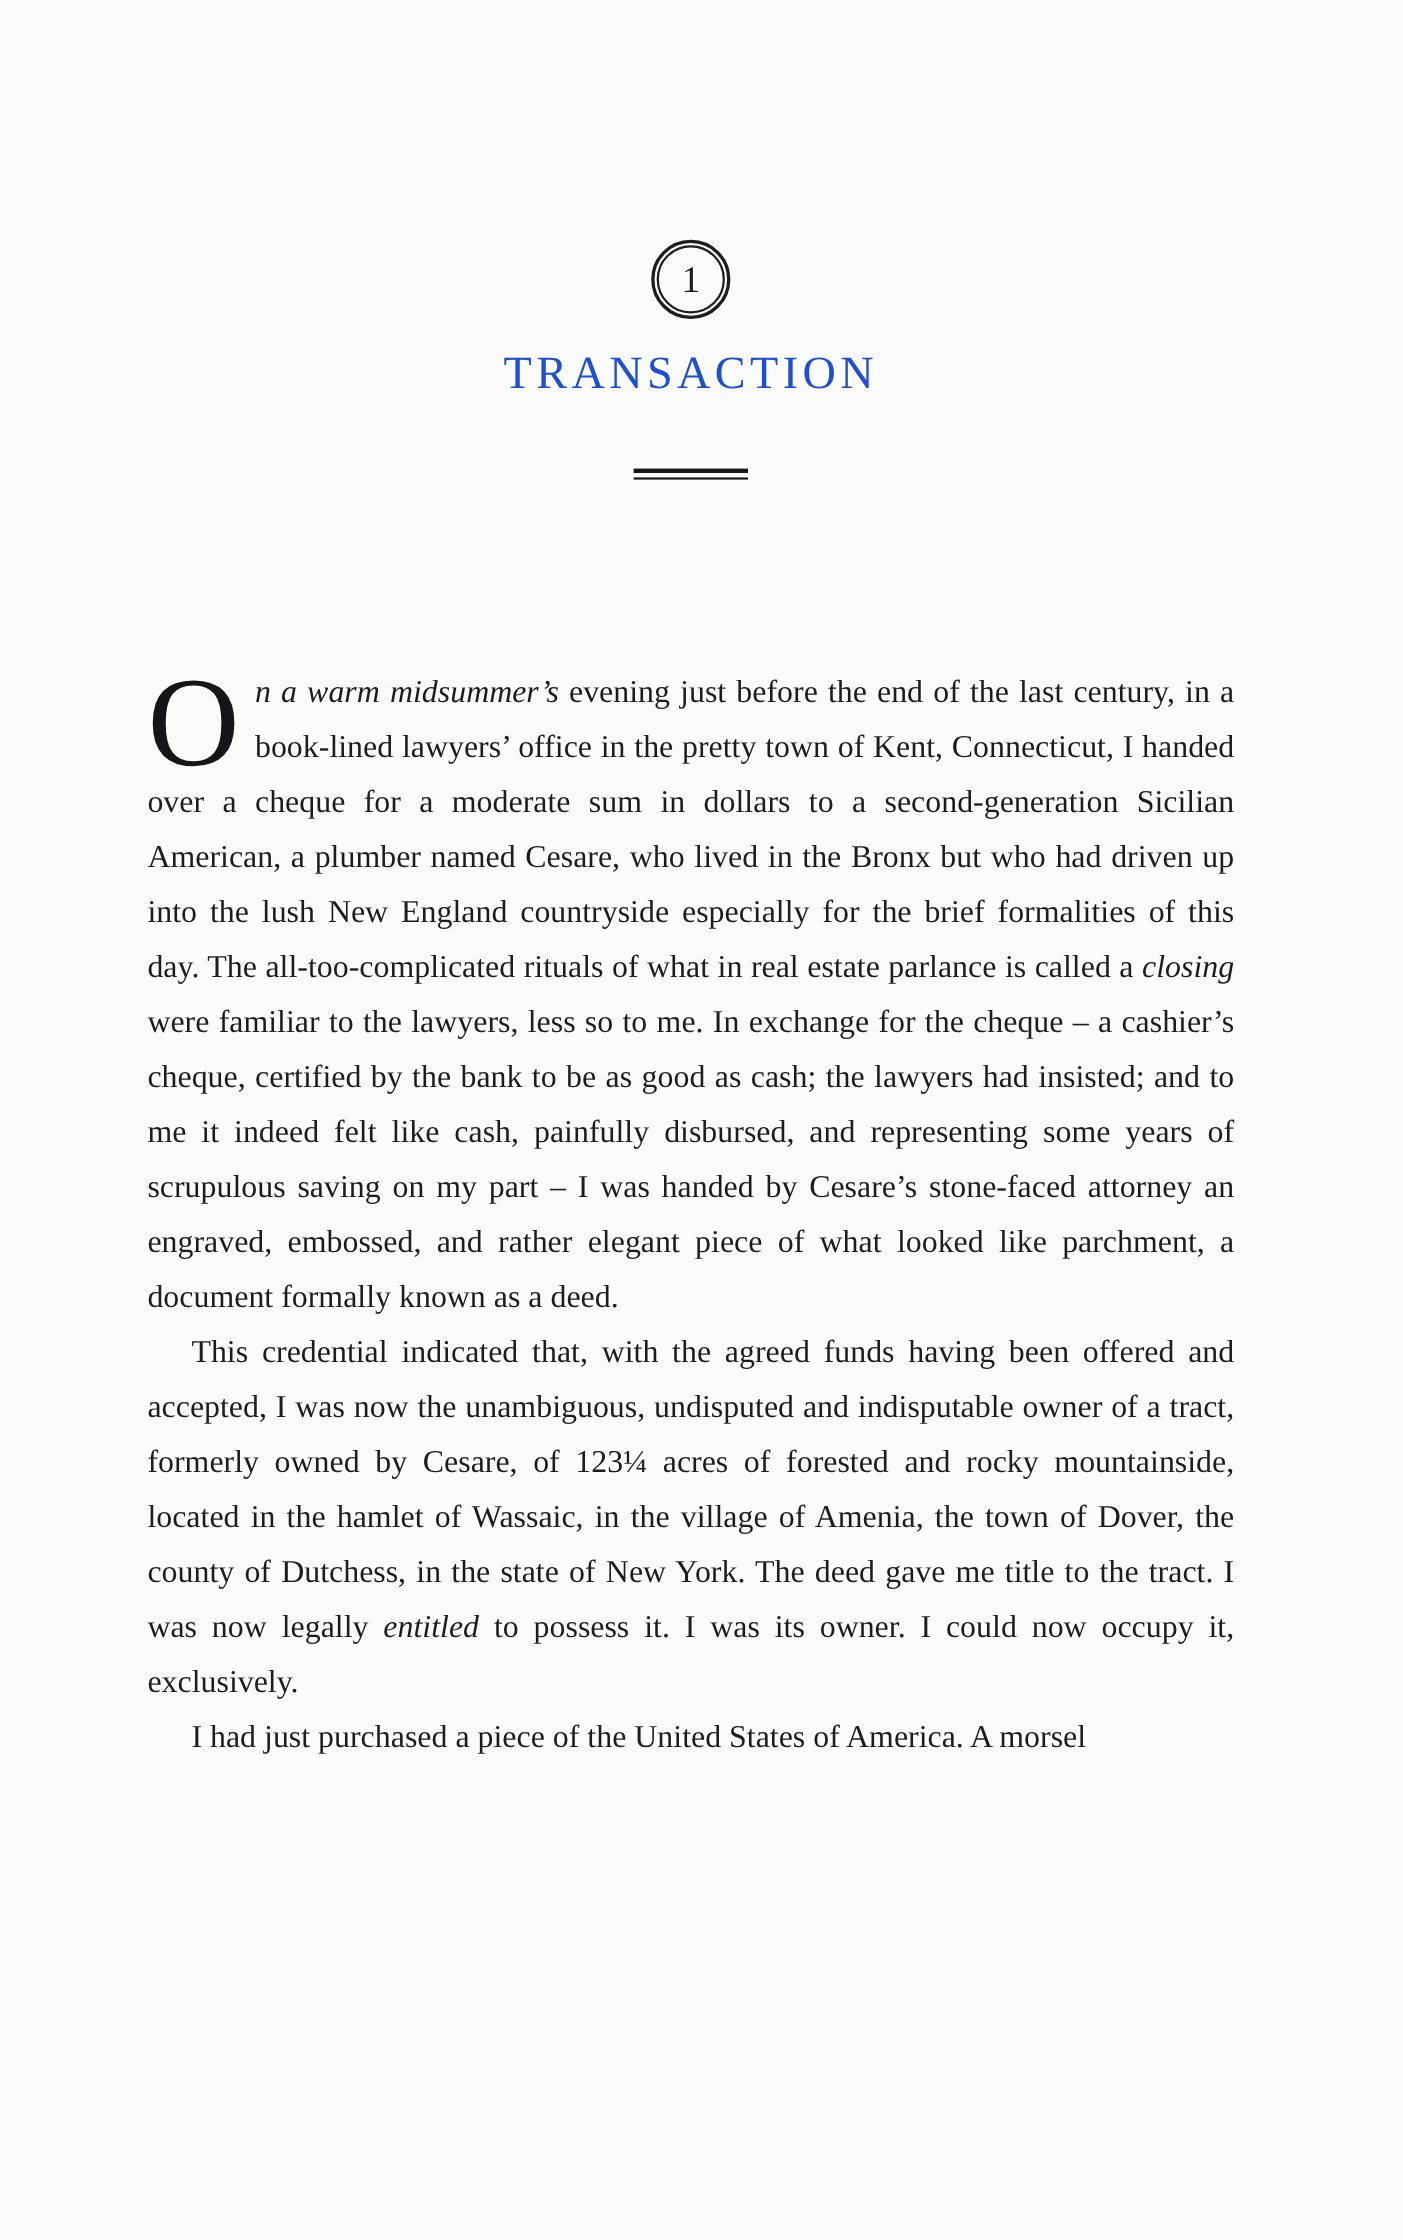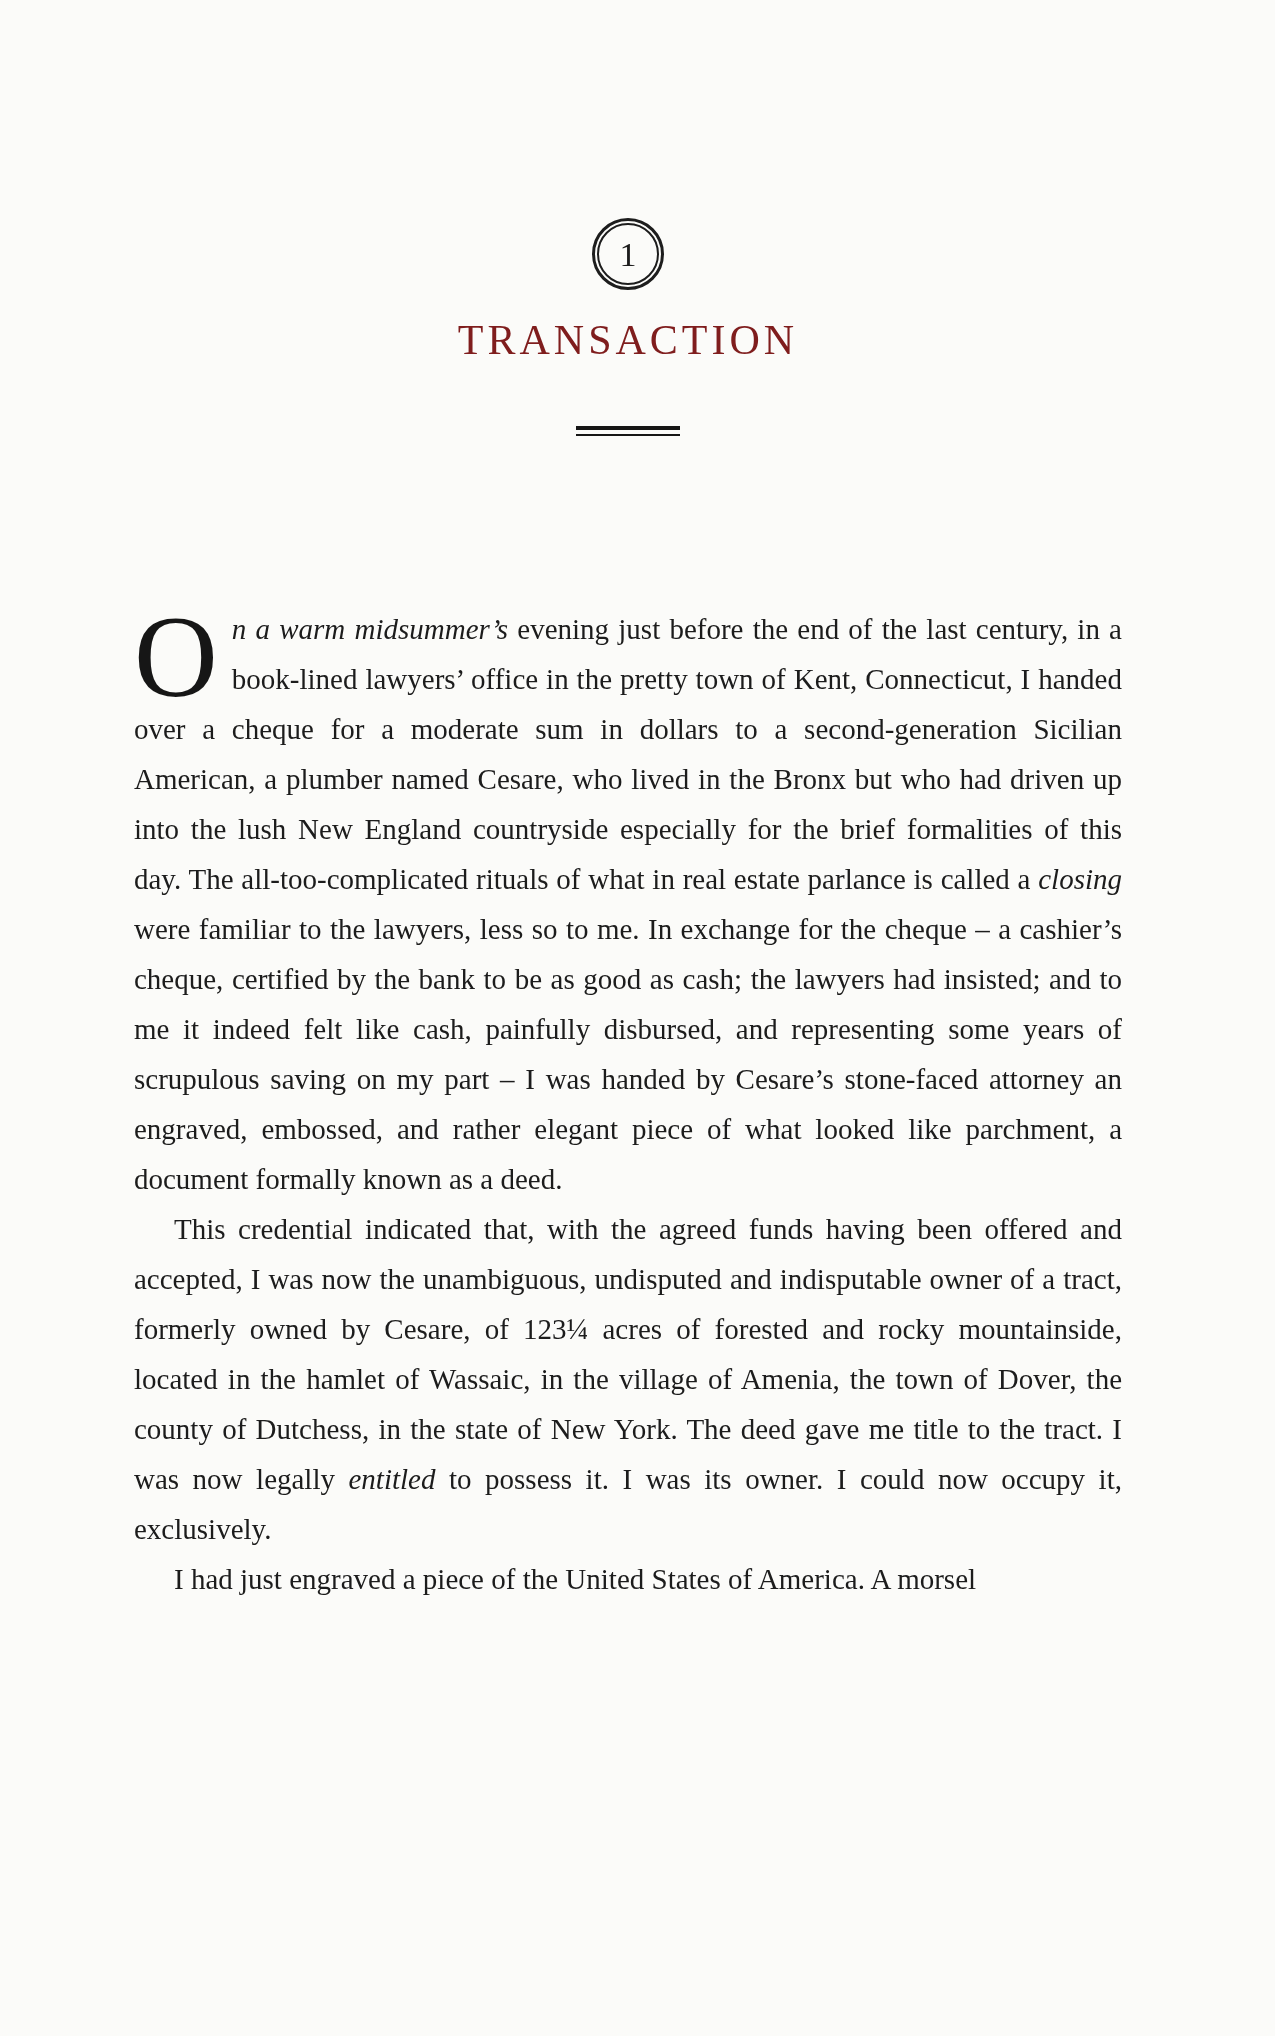--- a/index.html
+++ b/index.html
@@ -39,21 +39,21 @@
     font-size: 34px;
     line-height: 1;
     position: relative;
     top: 1px;
   }
   .chapter-title {
     margin: 26px 0 0 0;
     font-size: 42px;
     font-weight: 400;
     letter-spacing: 4px;
-    color: #7f1d1d;
+    color: #1d4ed8;
   }
   .divider {
     width: 104px;
     margin: 62px auto 0;
   }
   .divider .rule-thick { height: 4px; background: #161616; }
   .divider .rule-thin  { height: 2px; background: #161616; margin-top: 4px; }
 
   .body-copy {
     margin-top: 168px;
@@ -85,16 +85,16 @@
     <h1 class="chapter-title">TRANSACTION</h1>
     <div class="divider">
       <div class="rule-thick"></div>
       <div class="rule-thin"></div>
     </div>
   </div>
 
   <div class="body-copy">
     <p class="para-first"><span class="dropcap">O</span><span class="italic">n a warm midsummer’s</span><span> evening just before the end of the last century, in a book-lined lawyers’ office in the pretty town of Kent, Connecticut, I handed over a cheque for a moderate sum in dollars to a second-generation Sicilian American, a plumber named Cesare, who lived in the Bronx but who had driven up into the lush New England countryside especially for the brief formalities of this day. The all-too-complicated rituals of what in real estate parlance is called a </span><span class="italic">closing</span><span> were familiar to the lawyers, less so to me. In exchange for the cheque – a cashier’s cheque, certified by the bank to be as good as cash; the lawyers had insisted; and to me it indeed felt like cash, painfully disbursed, and representing some years of scrupulous saving on my part – I was handed by Cesare’s stone-faced attorney an engraved, embossed, and rather elegant piece of what looked like parchment, a document formally known as a deed.</span></p>
     <p class="para-indent"><span>This credential indicated that, with the agreed funds having been offered and accepted, I was now the unambiguous, undisputed and indisputable owner of a tract, formerly owned by Cesare, of 123¼ acres of forested and rocky mountainside, located in the hamlet of Wassaic, in the village of Amenia, the town of Dover, the county of Dutchess, in the state of New York. The deed gave me title to the tract. I was now legally </span><span class="italic">entitled</span><span> to possess it. I was its owner. I could now occupy it, exclusively.</span></p>
-    <p class="para-indent"><span>I had just engraved a piece of the United States of America. A morsel</span></p>
+    <p class="para-indent"><span>I had just purchased a piece of the United States of America. A morsel</span></p>
   </div>
 
 </div>
 
 </body></html>

